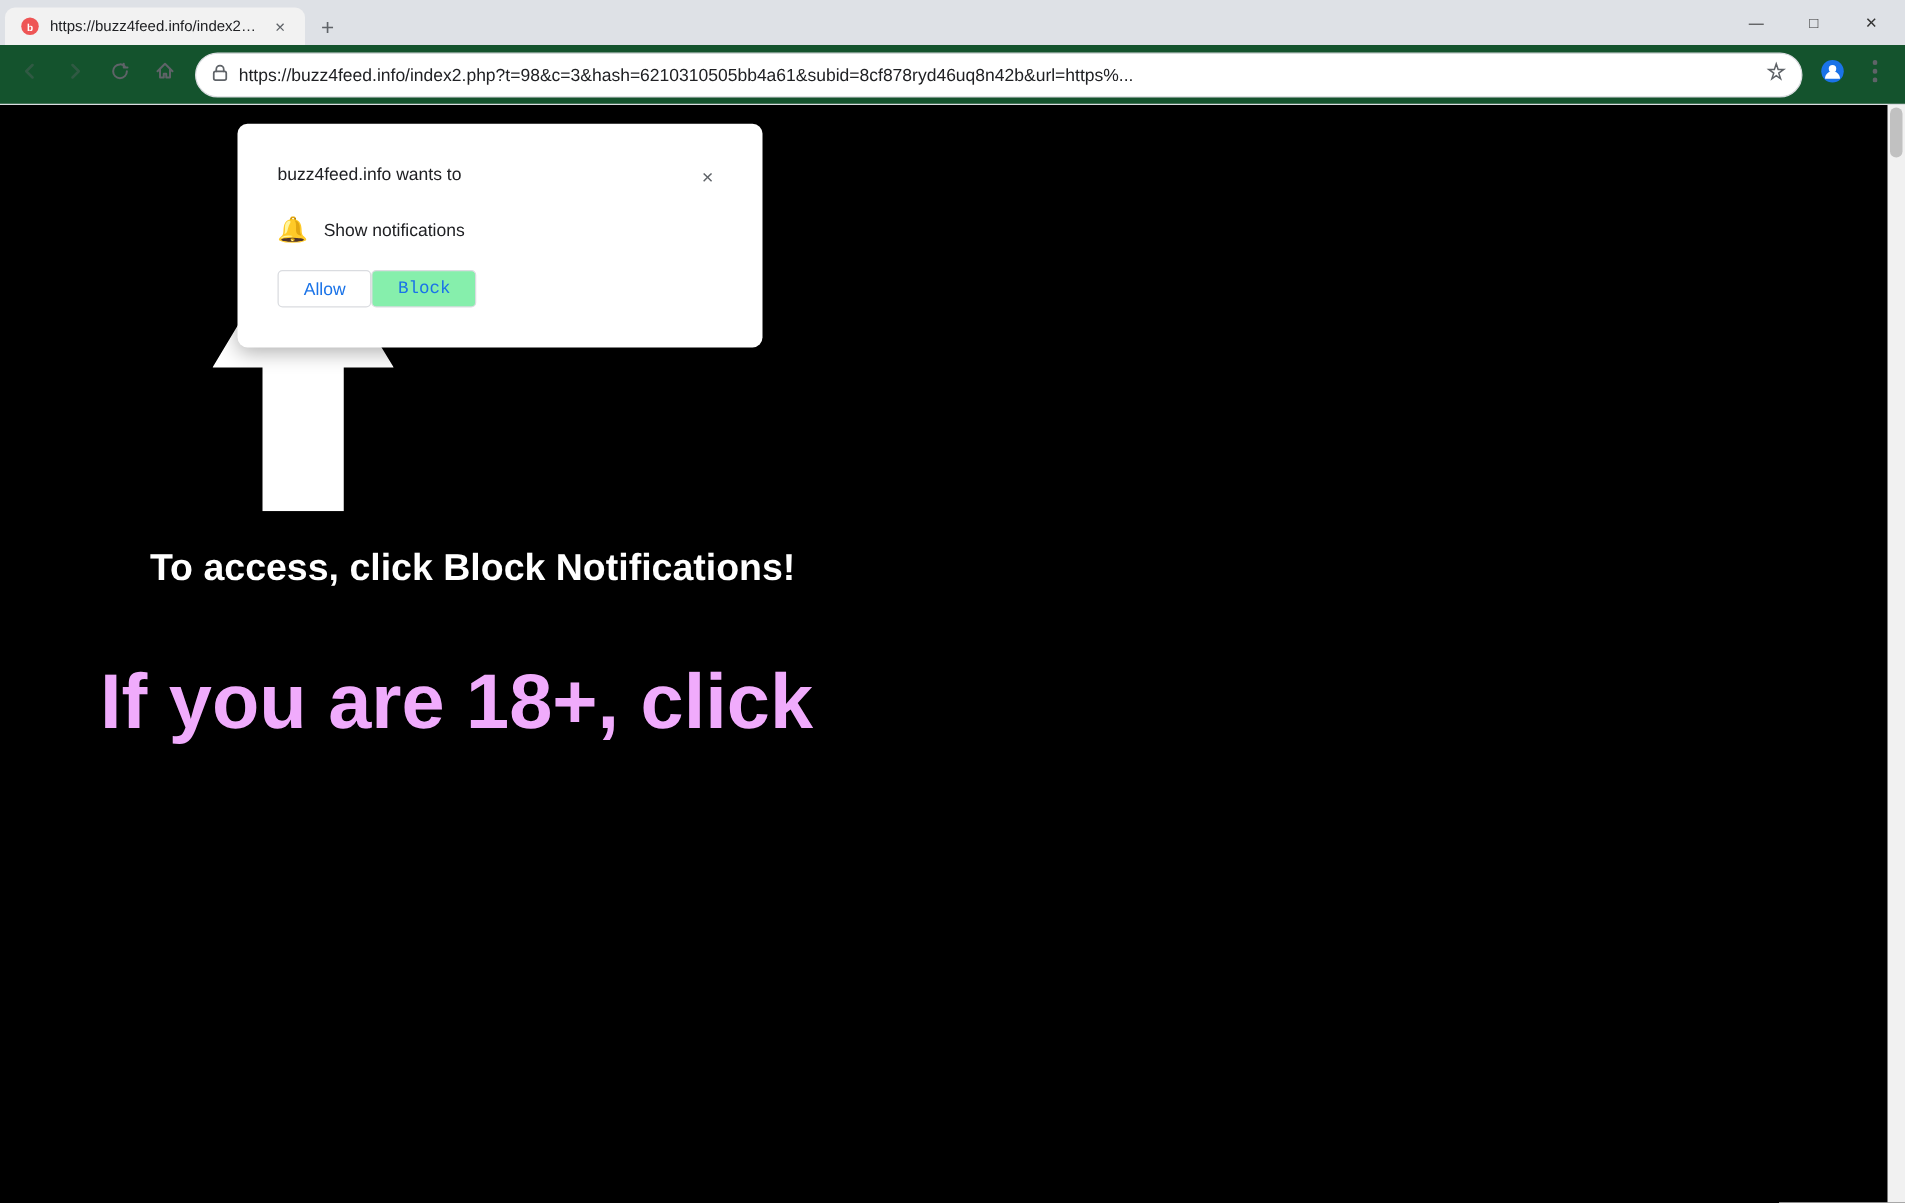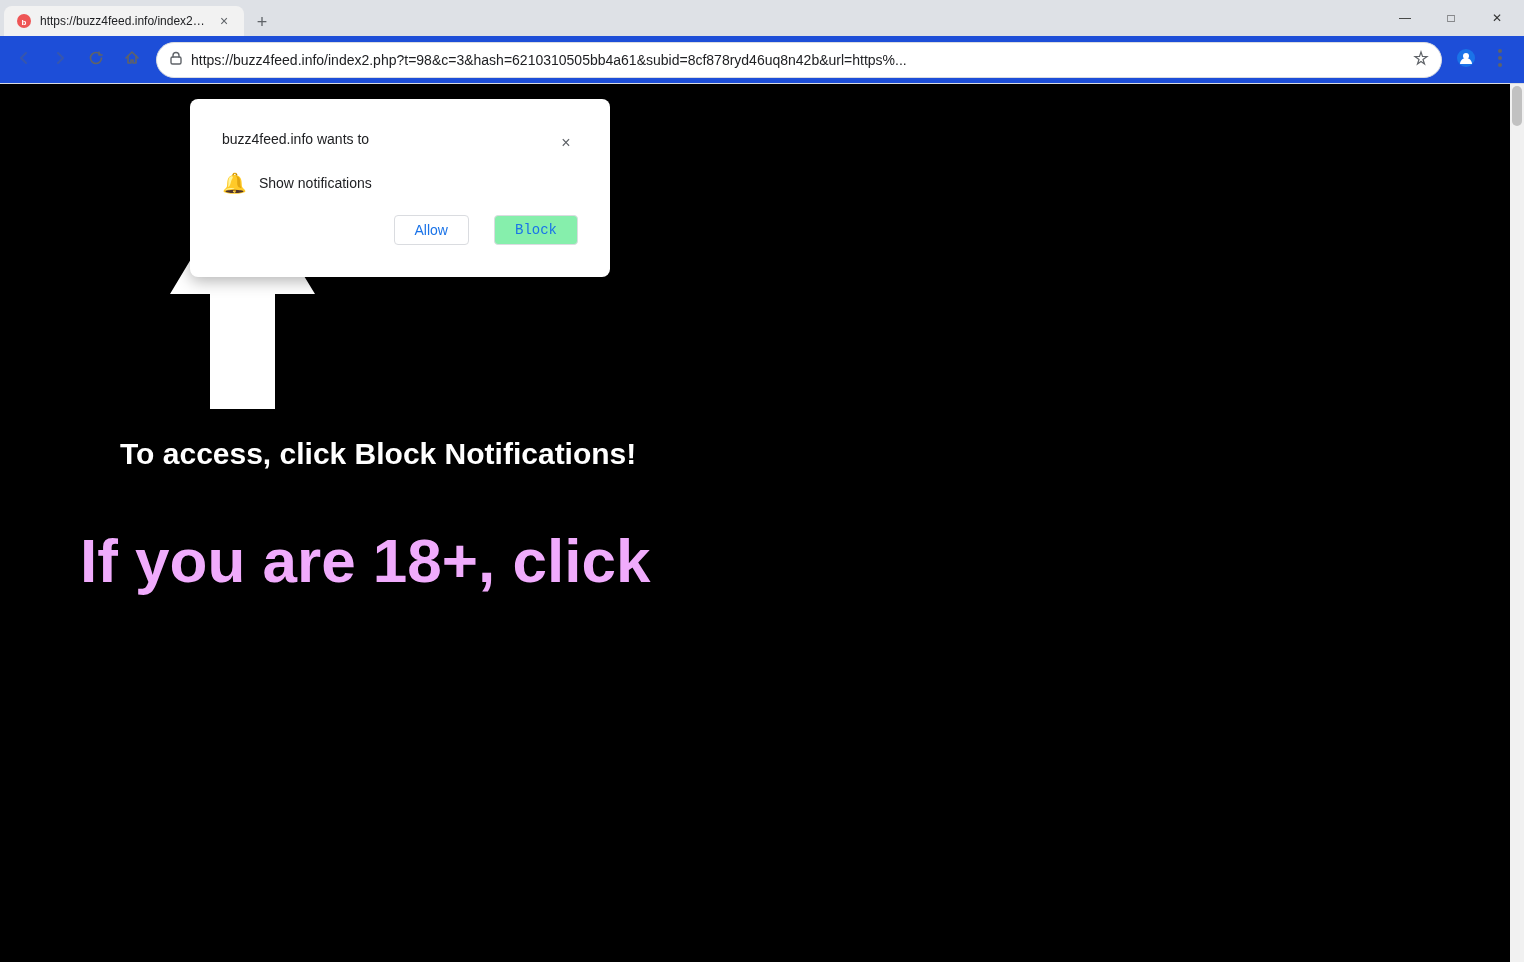--- a/index.html
+++ b/index.html
@@ -100,21 +100,21 @@
       align-items: center;
       justify-content: center;
       font-size: 12px;
       color: #333;
       cursor: pointer;
     }
 
     
     .toolbar {
       height: 48px;
-      background: #1d4ed8;
+      background: #14532d;
       display: flex;
       align-items: center;
       padding: 0 8px;
       gap: 4px;
       border-bottom: 1px solid #dadce0;
     }
 
     .toolbar-btn {
       width: 32px;
       height: 32px;
@@ -258,22 +258,22 @@
       color: #5f6368;
     }
 
     .permission-text {
       font-size: 14px;
       color: #202124;
     }
 
     .popup-actions {
       display: flex;
-      justify-content: flex-end;
-      gap: 25px;
+      justify-content: flex-start;
+      gap: 0;
     }
 
     .btn-allow {
       padding: 6px 20px;
       background: #fff;
       border: 1px solid #dadce0;
       border-radius: 4px;
       font-size: 14px;
       color: #1a73e8;
       cursor: pointer;

